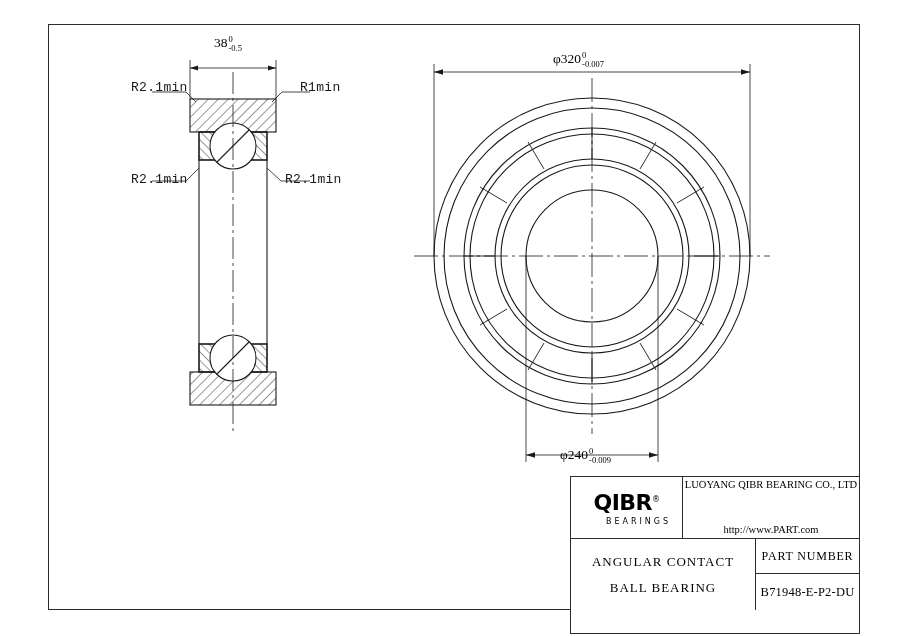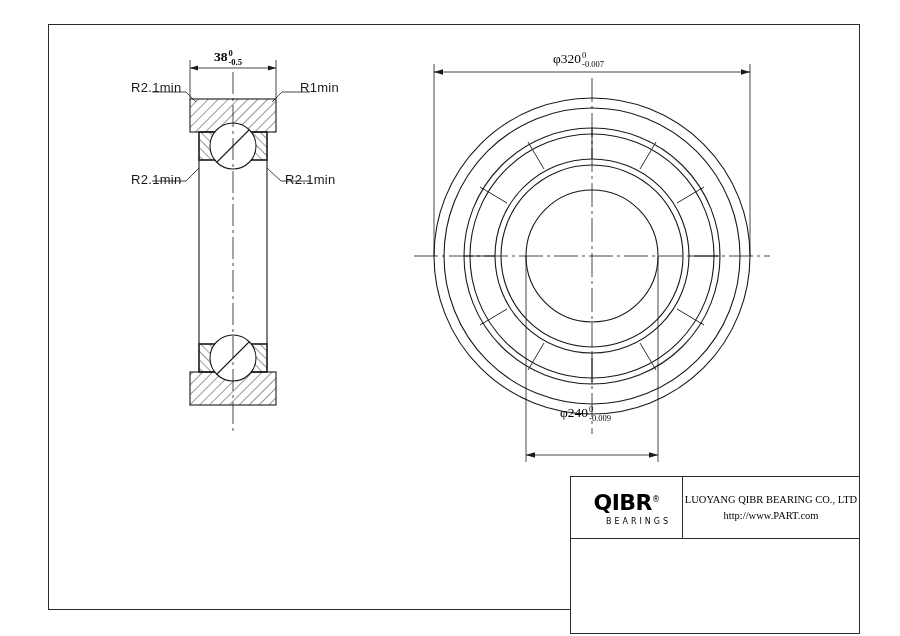--- a/index.html
+++ b/index.html
@@ -31,21 +31,21 @@
   svg.layer {
     position: absolute;
     left: 0;
     top: 0;
     width: 900px;
     height: 636px;
     pointer-events: none;
   }
   .txt {
     position: absolute;
-    font-family: Liberation Sans, sans-serif;
+    font-family: Liberation Mono, monospace;
     font-size: 13px;
     color: #1a1a1a;
     white-space: nowrap;
     letter-spacing: 0.3px;
   }
   .dimstack {
     position: absolute;
     display: flex;
     align-items: flex-start;
     white-space: nowrap;
@@ -112,21 +112,21 @@
     font-size: 8px;
     letter-spacing: 3px;
     margin-top: 3px;
     margin-left: 24px;
   }
   #tb-company {
     flex: 1;
     display: flex;
     flex-direction: column;
     align-items: center;
-    justify-content: center;
+    justify-content: space-between;
     font-size: 10.5px;
     line-height: 16px;
   }
   #tb-bottom {
     position: absolute;
     left: 0; top: 62px;
     width: 100%;
     height: 71px;
     display: flex;
   }
@@ -281,55 +281,65 @@
       <g stroke-width="0.8">
         <line x1="526" y1="256" x2="526" y2="462"></line>
         <line x1="658" y1="256" x2="658" y2="462"></line>
         <line x1="526" y1="455" x2="658" y2="455"></line>
         <path d="M526 455 L535 452.2 L535 457.8 Z" fill="#1a1a1a" stroke="none"></path>
         <path d="M658 455 L649 452.2 L649 457.8 Z" fill="#1a1a1a" stroke="none"></path>
       </g>
     </g>
   </svg>
 
-  <div class="dimstack" style="left:214px; top:50px;font-weight:bold;">
+  <div class="dimstack" style="left:214px; top:36px;">
     <span class="base">38</span>
     <span class="tolbox">
       <span class="up">0</span>
       <span class="lo">-0.5</span>
     </span>
   </div>
 
   <div class="txt" style="left:131px; top:80px;">R2.1min</div>
   <div class="txt" style="left:300px; top:80px;">R1min</div>
   <div class="txt" style="left:131px; top:172px;">R2.1min</div>
   <div class="txt" style="left:285px; top:172px;">R2.1min</div>
 
   <div class="dimstack" style="left:553px; top:52px;">
     <span class="base">φ320</span>
     <span class="tolbox">
       <span class="up">0</span>
       <span class="lo">-0.007</span>
     </span>
   </div>
 
-  <div class="dimstack" style="left:560px; top:406px;">
+  <div class="dimstack" style="left:560px; top:448px;">
     <span class="base">φ240</span>
     <span class="tolbox">
       <span class="up">0</span>
       <span class="lo">-0.009</span>
     </span>
   </div>
 
   <div id="titleblock">
     <div id="tb-top">
       <div id="tb-logo">
         <div class="logo-main"><span>QIBR</span><span class="logo-reg">®</span></div>
         <div class="logo-sub">BEARINGS</div>
       </div>
       <div id="tb-company">
         <div>LUOYANG QIBR BEARING CO., LTD</div>
         <div>http://www.PART.com</div>
       </div>
     </div>
+    <div id="tb-bottom">
+      <div id="tb-desc">
+        <div>ANGULAR CONTACT</div>
+        <div>BALL BEARING</div>
+      </div>
+      <div id="tb-part">
+        <div id="tb-part-label">PART NUMBER</div>
+        <div id="tb-part-value">B71948-E-P2-DU</div>
+      </div>
+    </div>
   </div>
 
 </div>
 
 </body></html>

